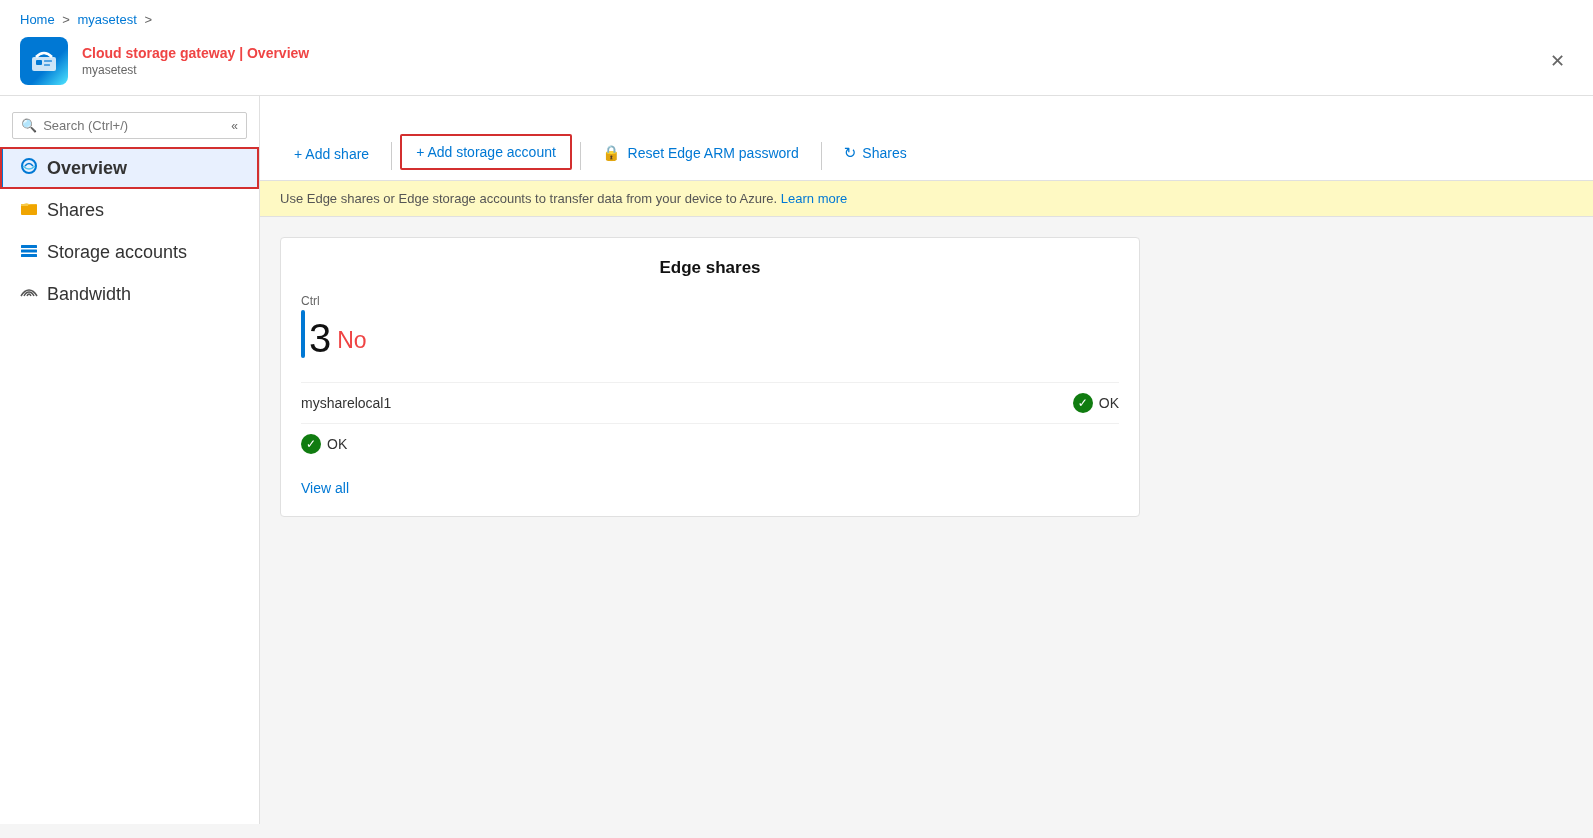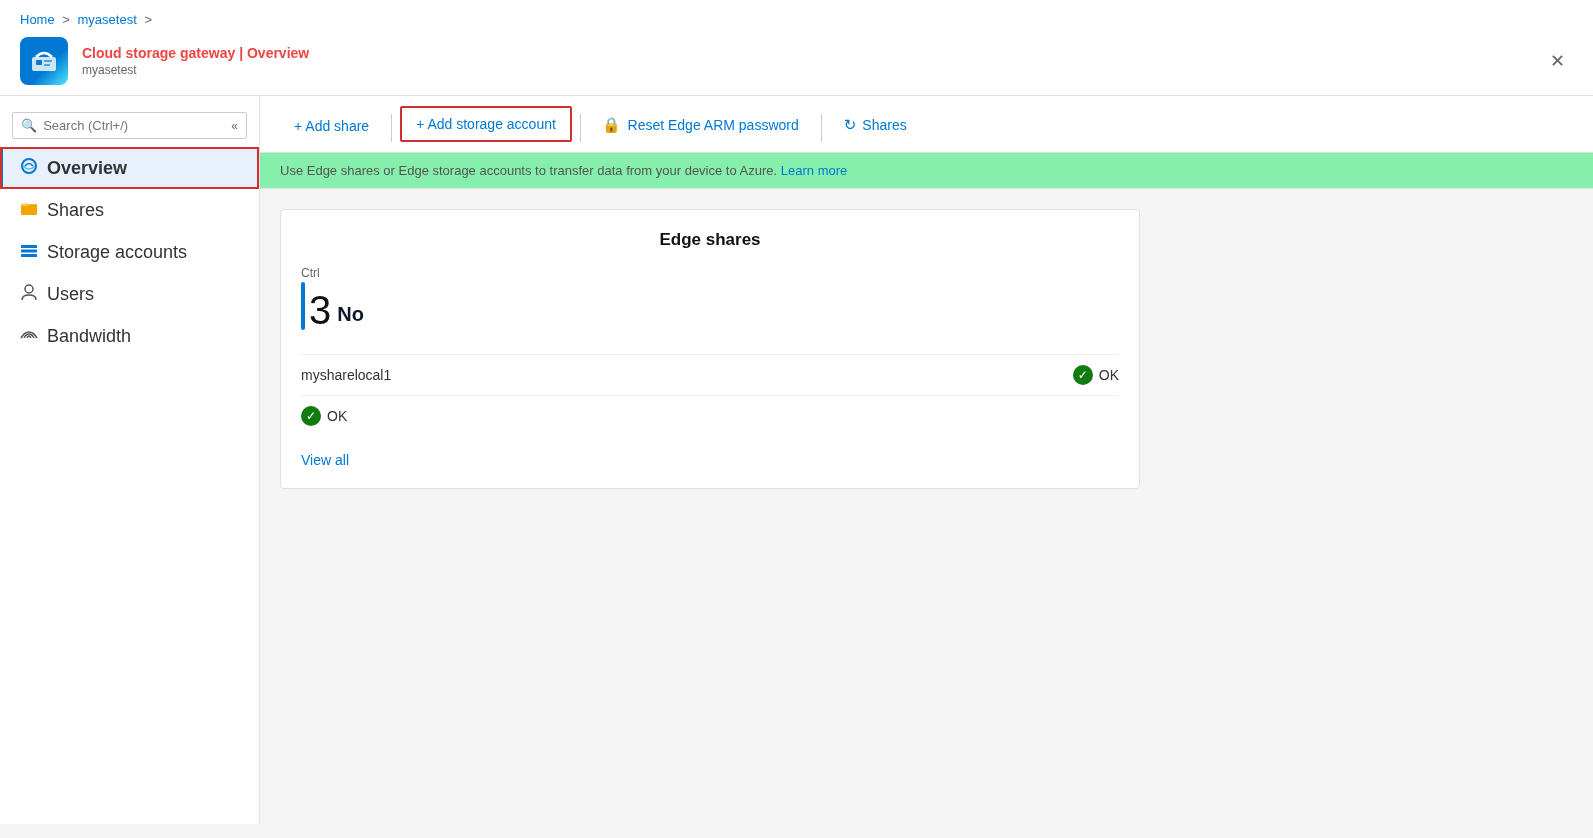--- a/index.html
+++ b/index.html
@@ -99,27 +99,28 @@
       border: none;
       background: none;
       color: #0078d4;
       font-size: 14px;
       cursor: pointer;
       font-family: inherit;
       border-radius: 2px;
     }
     .toolbar-btn.highlighted {
       border: 2px solid #d32f2f;
+      margin-top: 28px;
     }
     .toolbar-divider {
       width: 1px; height: 28px; background: #ccc; margin: 0 4px;
     }
 
     .description-bar {
-      background: #86efac;
+      background: #fef9c3;
       padding: 10px 20px;
       font-size: 13px;
       color: #555;
       border-bottom: 1px solid #e0e0e0;
     }
     .description-bar a { color: #0078d4; text-decoration: none; }
 
     .content-area {
       padding: 20px;
       flex: 1;
@@ -155,25 +156,24 @@
       border-radius: 2px;
       margin-right: 4px;
     }
     .total-number {
       font-size: 40px;
       font-weight: 300;
       color: #111;
       line-height: 1;
     }
     .total-suffix {
-      font-size: 20px;
-      color: #0f172a;
+      font-size: 23px;
+      color: #ef4444;
       margin-left: 6px;
       margin-bottom: 4px;
-      font-weight: bold;
     }
     .stats-left { display: flex; flex-direction: column; }
     .stats-number-row { display: flex; align-items: flex-end; }
 
     .share-list { margin-top: 8px; }
     .share-row {
       display: flex;
       align-items: center;
       padding: 10px 0;
       border-top: 1px solid #f0f0f0;
@@ -268,29 +268,20 @@
       <span class="nav-icon">
         <svg width="18" height="18" viewBox="0 0 18 18" fill="none">
           <rect x="1" y="4" width="16" height="3" rx="0.5" fill="#0078d4"></rect>
           <rect x="1" y="8.5" width="16" height="3" rx="0.5" fill="#0078d4"></rect>
           <rect x="1" y="13" width="16" height="3" rx="0.5" fill="#0078d4"></rect>
         </svg>
       </span>
       <span>Storage accounts</span>
     </div>
 
-    <div class="nav-item">
-      <span class="nav-icon">
-        <svg width="18" height="18" viewBox="0 0 18 18" fill="none">
-          <circle cx="9" cy="6" r="4" stroke="#555" stroke-width="1.5" fill="none"></circle>
-          <path d="M2 17 Q2 12 9 12 Q16 12 16 17" stroke="#555" stroke-width="1.5" fill="none"></path>
-        </svg>
-      </span>
-      <span>Users</span>
-    </div>
 
     <div class="nav-item">
       <span class="nav-icon">
         <svg width="18" height="18" viewBox="0 0 18 18" fill="none">
           <path d="M1 13 Q4.5 7 9 7 Q13.5 7 17 13" stroke="#555" stroke-width="1.5" fill="none"></path>
           <path d="M4 13 Q6 9 9 9 Q12 9 14 13" stroke="#555" stroke-width="1.5" fill="none"></path>
           <path d="M7 13 Q8 11 9 11 Q10 11 11 13" stroke="#555" stroke-width="1.5" fill="none"></path>
         </svg>
       </span>
       <span>Bandwidth</span>

